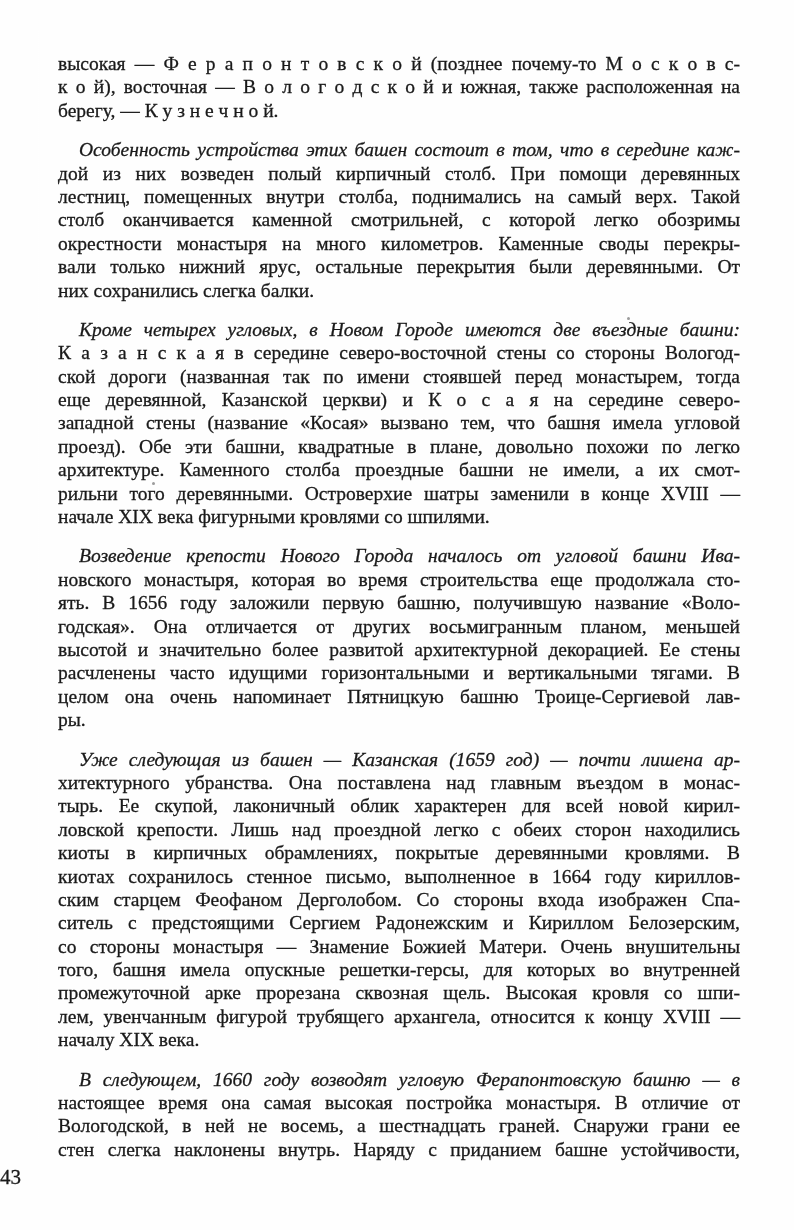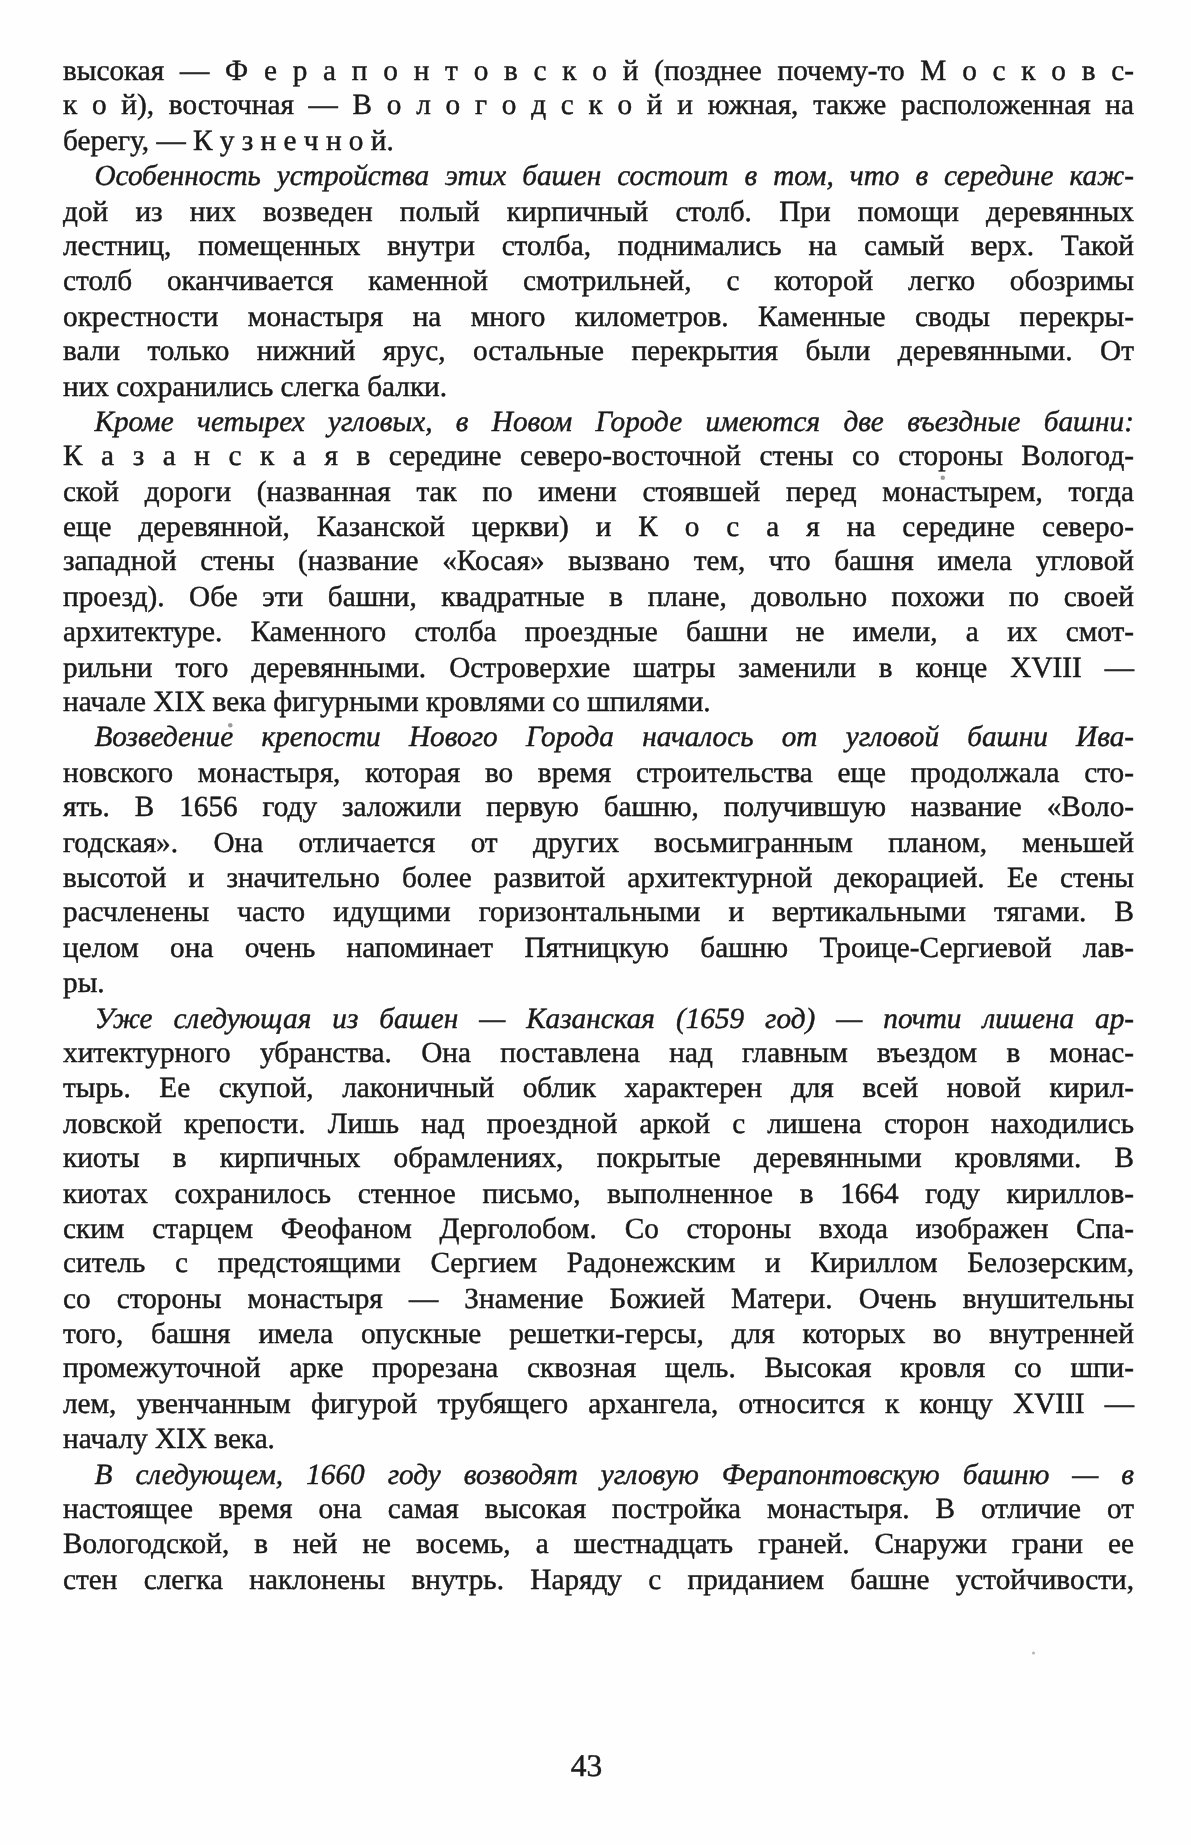--- a/index.html
+++ b/index.html
@@ -18,21 +18,21 @@
     font-family: "Liberation Serif", "DejaVu Serif", serif;
     color: #1a1a1a;
   }
   .text-block {
     position: absolute;
     left: 42px;
     top: 36px;
     width: 714px;
   }
   .para {
-    margin: 0;
+    margin: 16px;
     padding: 0;
   }
   .line {
     font-size: 19.5px;
     line-height: 23.4px;
     height: 23.4px;
     white-space: normal;
     text-align: justify;
     text-align-last: justify;
     text-justify: inter-word;
@@ -44,21 +44,20 @@
   }
   .para.indent .line:first-child {
     text-indent: 21px;
     font-style: italic;
   }
   .page-number {
     position: absolute;
     top: 1164px;
     left: 0;
     width: 782px; 
-    text-align: center;
     font-size: 21px;
     line-height: 26px;
     -webkit-text-stroke: 0.3px #1a1a1a;
   }
   
   .edge-fade {
     position: absolute;
     left: 38px;
     top: 30px;
     width: 10px;
@@ -95,40 +94,40 @@
         <div class="line">окрестности монастыря на много километров. Каменные своды перекры-</div>
         <div class="line">вали только нижний ярус, остальные перекрытия были деревянными. От</div>
         <div class="line last">них сохранились слегка балки.</div>
       </div>
       <div class="para indent">
         <div class="line">Кроме четырех угловых, в Новом Городе имеются две въездные башни:</div>
         <div class="line">К а з а н с к а я  в середине северо-восточной стены со стороны Вологод-</div>
         <div class="line">ской дороги (названная так по имени стоявшей перед монастырем, тогда</div>
         <div class="line">еще деревянной, Казанской церкви) и  К о с а я  на середине северо-</div>
         <div class="line">западной стены (название «Косая» вызвано тем, что башня имела угловой</div>
-        <div class="line">проезд). Обе эти башни, квадратные в плане, довольно похожи по своей</div>
+        <div class="line">проезд). Обе эти башни, квадратные в плане, довольно похожи по легко</div>
         <div class="line">архитектуре. Каменного столба проездные башни не имели, а их смот-</div>
         <div class="line">рильни того деревянными. Островерхие шатры заменили в конце XVIII —</div>
         <div class="line last">начале XIX века фигурными кровлями со шпилями.</div>
       </div>
       <div class="para indent">
         <div class="line">Возведение крепости Нового Города началось от угловой башни Ива-</div>
         <div class="line">новского монастыря, которая во время строительства еще продолжала сто-</div>
         <div class="line">ять. В 1656 году заложили первую башню, получившую название «Воло-</div>
         <div class="line">годская». Она отличается от других восьмигранным планом, меньшей</div>
         <div class="line">высотой и значительно более развитой архитектурной декорацией. Ее стены</div>
         <div class="line">расчленены часто идущими горизонтальными и вертикальными тягами. В</div>
         <div class="line">целом она очень напоминает Пятницкую башню Троице-Сергиевой лав-</div>
         <div class="line last">ры.</div>
       </div>
       <div class="para indent">
         <div class="line">Уже следующая из башен — Казанская (1659 год) — почти лишена ар-</div>
         <div class="line">хитектурного убранства. Она поставлена над главным въездом в монас-</div>
         <div class="line">тырь. Ее скупой, лаконичный облик характерен для всей новой кирил-</div>
-        <div class="line">ловской крепости. Лишь над проездной аркой с лишена сторон находились</div>
+        <div class="line">ловской крепости. Лишь над проездной легко с обеих сторон находились</div>
         <div class="line">киоты в кирпичных обрамлениях, покрытые деревянными кровлями. В</div>
         <div class="line">киотах сохранилось стенное письмо, выполненное в 1664 году кириллов-</div>
         <div class="line">ским старцем Феофаном Дерголобом. Со стороны входа изображен Спа-</div>
         <div class="line">ситель с предстоящими Сергием Радонежским и Кириллом Белозерским,</div>
         <div class="line">со стороны монастыря — Знамение Божией Матери. Очень внушительны</div>
         <div class="line">того, башня имела опускные решетки-герсы, для которых во внутренней</div>
         <div class="line">промежуточной арке прорезана сквозная щель. Высокая кровля со шпи-</div>
         <div class="line">лем, увенчанным фигурой трубящего архангела, относится к концу XVIII —</div>
         <div class="line last">началу XIX века.</div>
       </div>

